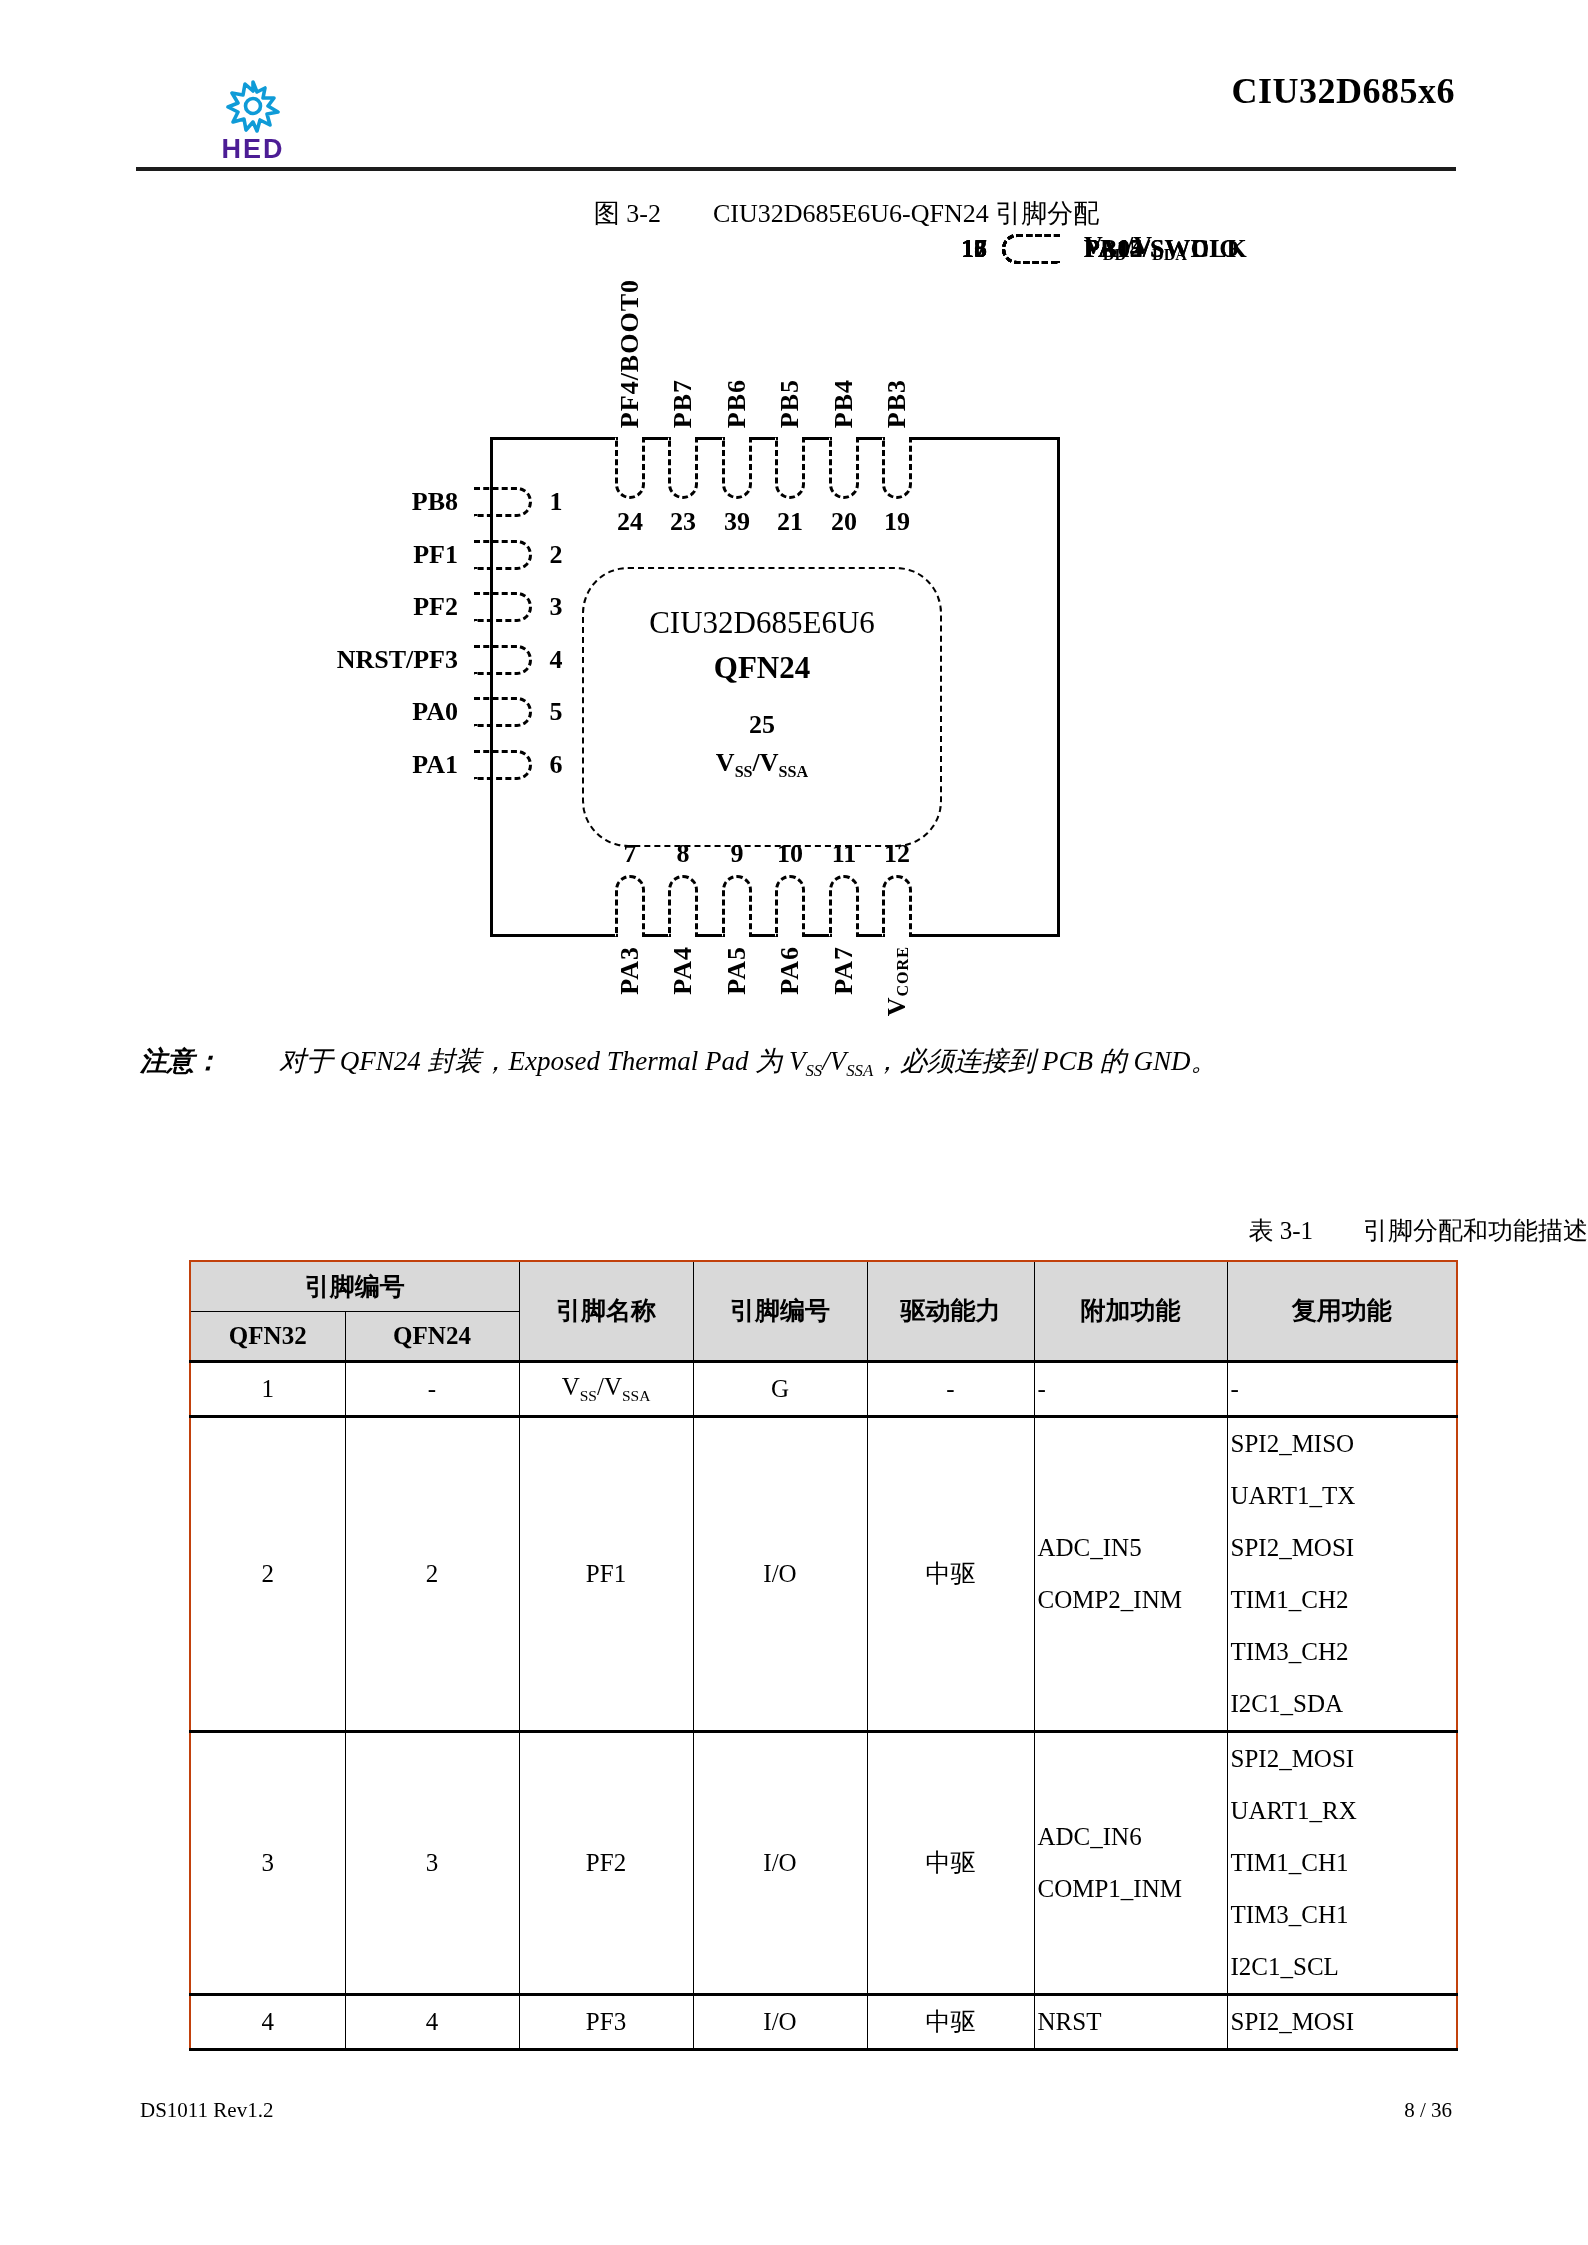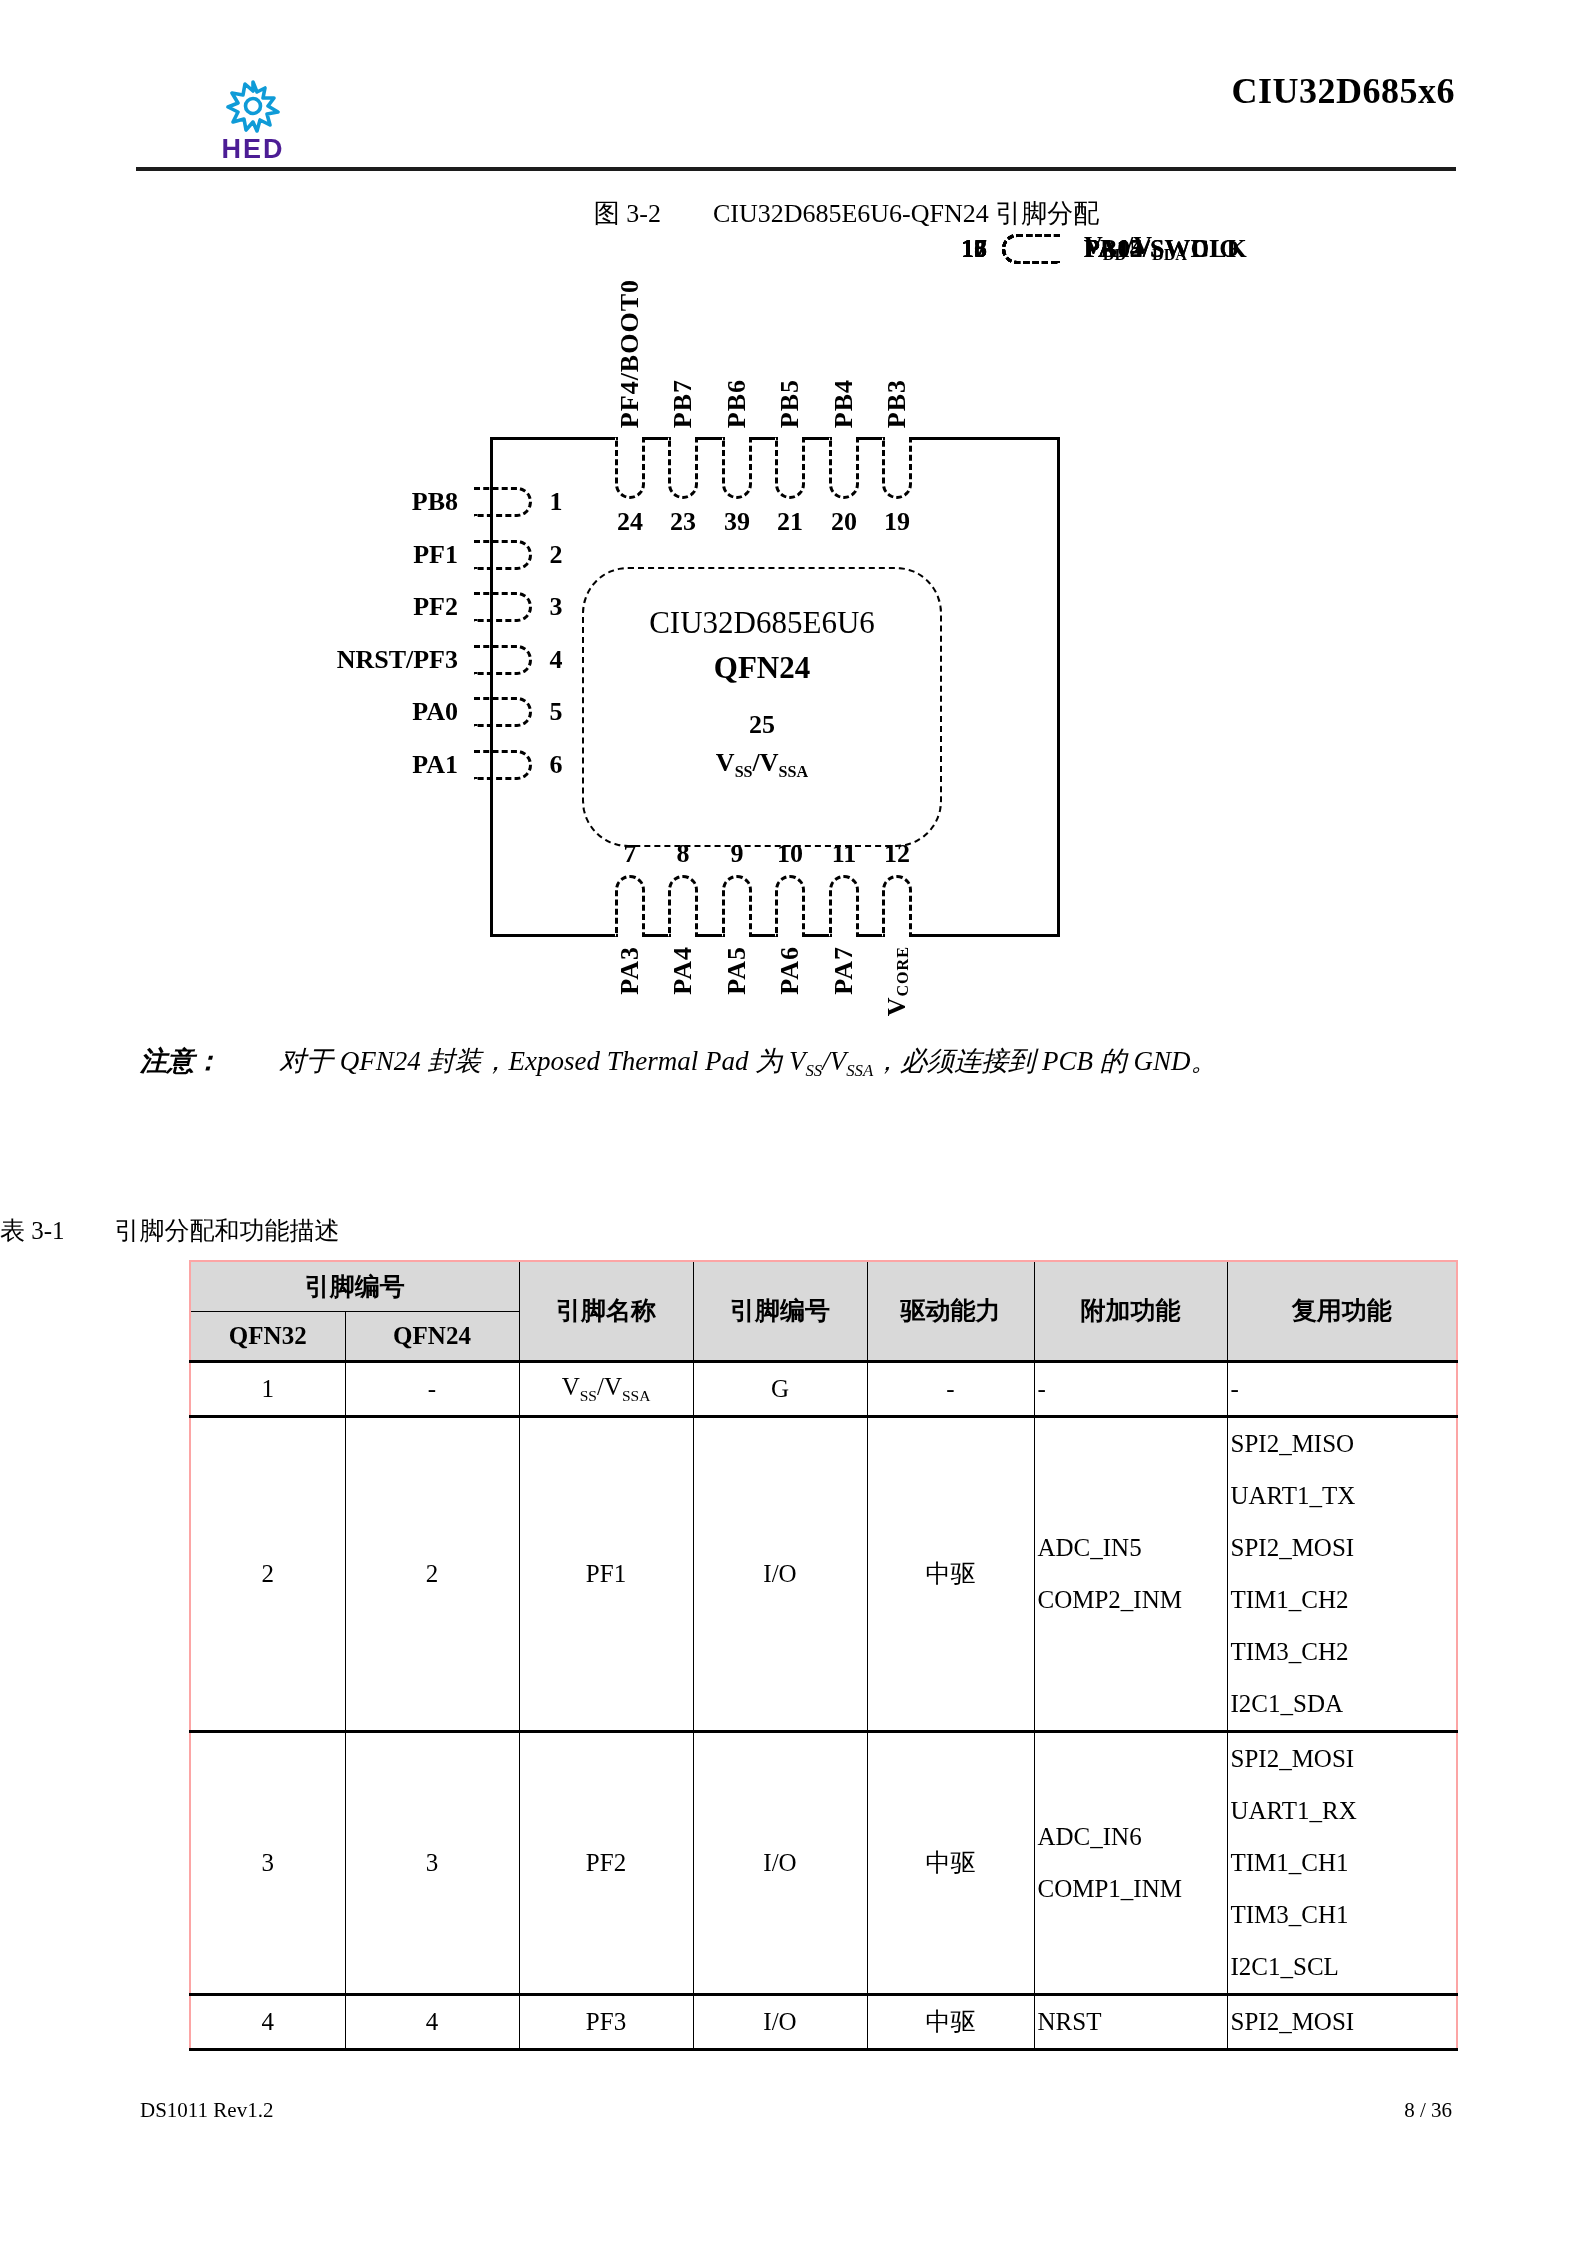--- a/index.html
+++ b/index.html
@@ -82,24 +82,24 @@
   
   .note { position:absolute; top:1043px; left:140px; width:1330px; font-style:italic; font-size:27px; }
   .note-label { font-weight:bold; margin-right:58px; }
 
   
   .section { position:absolute; top:1131px; left:140px; font-size:33px; }
   .section-num { display:inline-block; width:190px; }
   .section-title { font-weight:bold; }
 
   
-  .tbl-caption { position:absolute; top:1214px; left:0; width:100%; text-align:left; font-size:25px;font-family:Liberation Serif, serif; }
+  .tbl-caption { position:absolute; top:1214px; left:0; width:100%; text-align:right; font-size:25px;font-family:Liberation Serif, serif; }
   table.pins-table { position:absolute; top:1260px; left:189px; width:1267px; border-collapse:collapse; table-layout:fixed; font-size:25px; }
   .pins-table th, .pins-table td { border:1.5px solid #000; }
-  .pins-table { border:2px solid #fca5a5; }
+  .pins-table { border:2px solid #c2410c; }
   .pins-table thead th { background:#d9d9d9; font-weight:bold; text-align:center; }
   .pins-table thead tr { height:50px; }
   .pins-table thead th[rowspan] { border-bottom:3px solid #000; }
   .pins-table thead tr:last-child th { border-bottom:3px solid #000; }
   .pins-table tbody td { border-top:3px solid #000; border-bottom:3px solid #000; }
   .pins-table td.c { text-align:center; vertical-align:middle; }
   .pins-table td.l { text-align:left; vertical-align:middle; padding-left:3px; }
   .pins-table tbody tr { height:54px; }
   .cell-line { line-height:52px; white-space:nowrap; }
 

